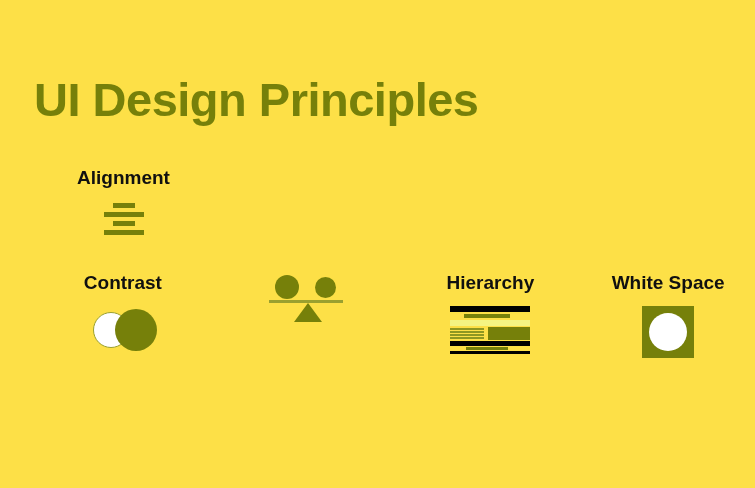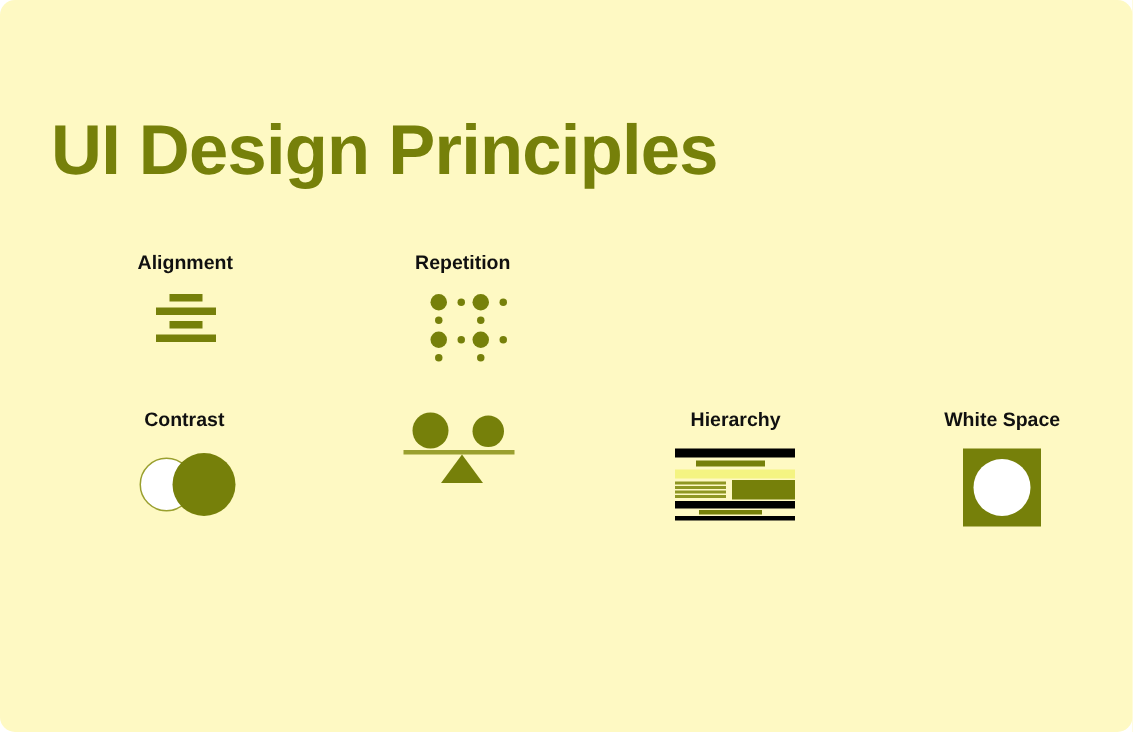--- a/index.html
+++ b/index.html
@@ -11,22 +11,21 @@
     height: 488px;
     background: #ffffff;
     font-family: "Liberation Sans", sans-serif;
     overflow: hidden;
     position: relative;
   }
 
   .slide {
     position: absolute;
     inset: 0;
-    background: #fef9c3;
-    border-radius: 10px;
+    background: #fde047;
   }
 
   
   .title {
     position: absolute;
     left: 34px;
     top: 76px;
     font-size: 47px;
     font-weight: bold;
     color: #76800a;
@@ -54,21 +53,21 @@
     display: flex;
     flex-direction: column;
     align-items: center;
   }
   .cell-1 { margin-left: 36px; }
   .cell-2 { margin-left: 10px; }
   .cell-3 { margin-left: 10px; }
   .cell-4 { margin-left: 4px; }
 
   .label {
-    font-size: 13px;
+    font-size: 19px;
     font-weight: bold;
     color: #101010;
     white-space: nowrap;
     line-height: 1.1;
     margin-bottom: 10px;
   }
 
   .icon-box {
     position: relative;
     width: 80px;
@@ -304,39 +303,20 @@
           <div class="align-bars">
             <i></i>
             <i></i>
             <i></i>
             <i></i>
           </div>
         </div>
       </div>
 
 
-      <div class="cell cell-3">
-        <div class="label">Repetition</div>
-        <div class="icon-box">
-          <div class="rep">
-            <i class="big p00"></i>
-            <i class="small p01"></i>
-            <i class="big p02"></i>
-            <i class="small p03"></i>
-            <i class="small p10"></i>
-            <i class="small p12"></i>
-            <i class="big p20"></i>
-            <i class="small p21"></i>
-            <i class="big p22"></i>
-            <i class="small p23"></i>
-            <i class="small p30"></i>
-            <i class="small p32"></i>
-          </div>
-        </div>
-      </div>
 
 
     </div>
 
     <div class="row row-2">
 
       <div class="cell cell-1">
         <div class="label">Contrast</div>
         <div class="icon-box">
           <div class="contrast">

